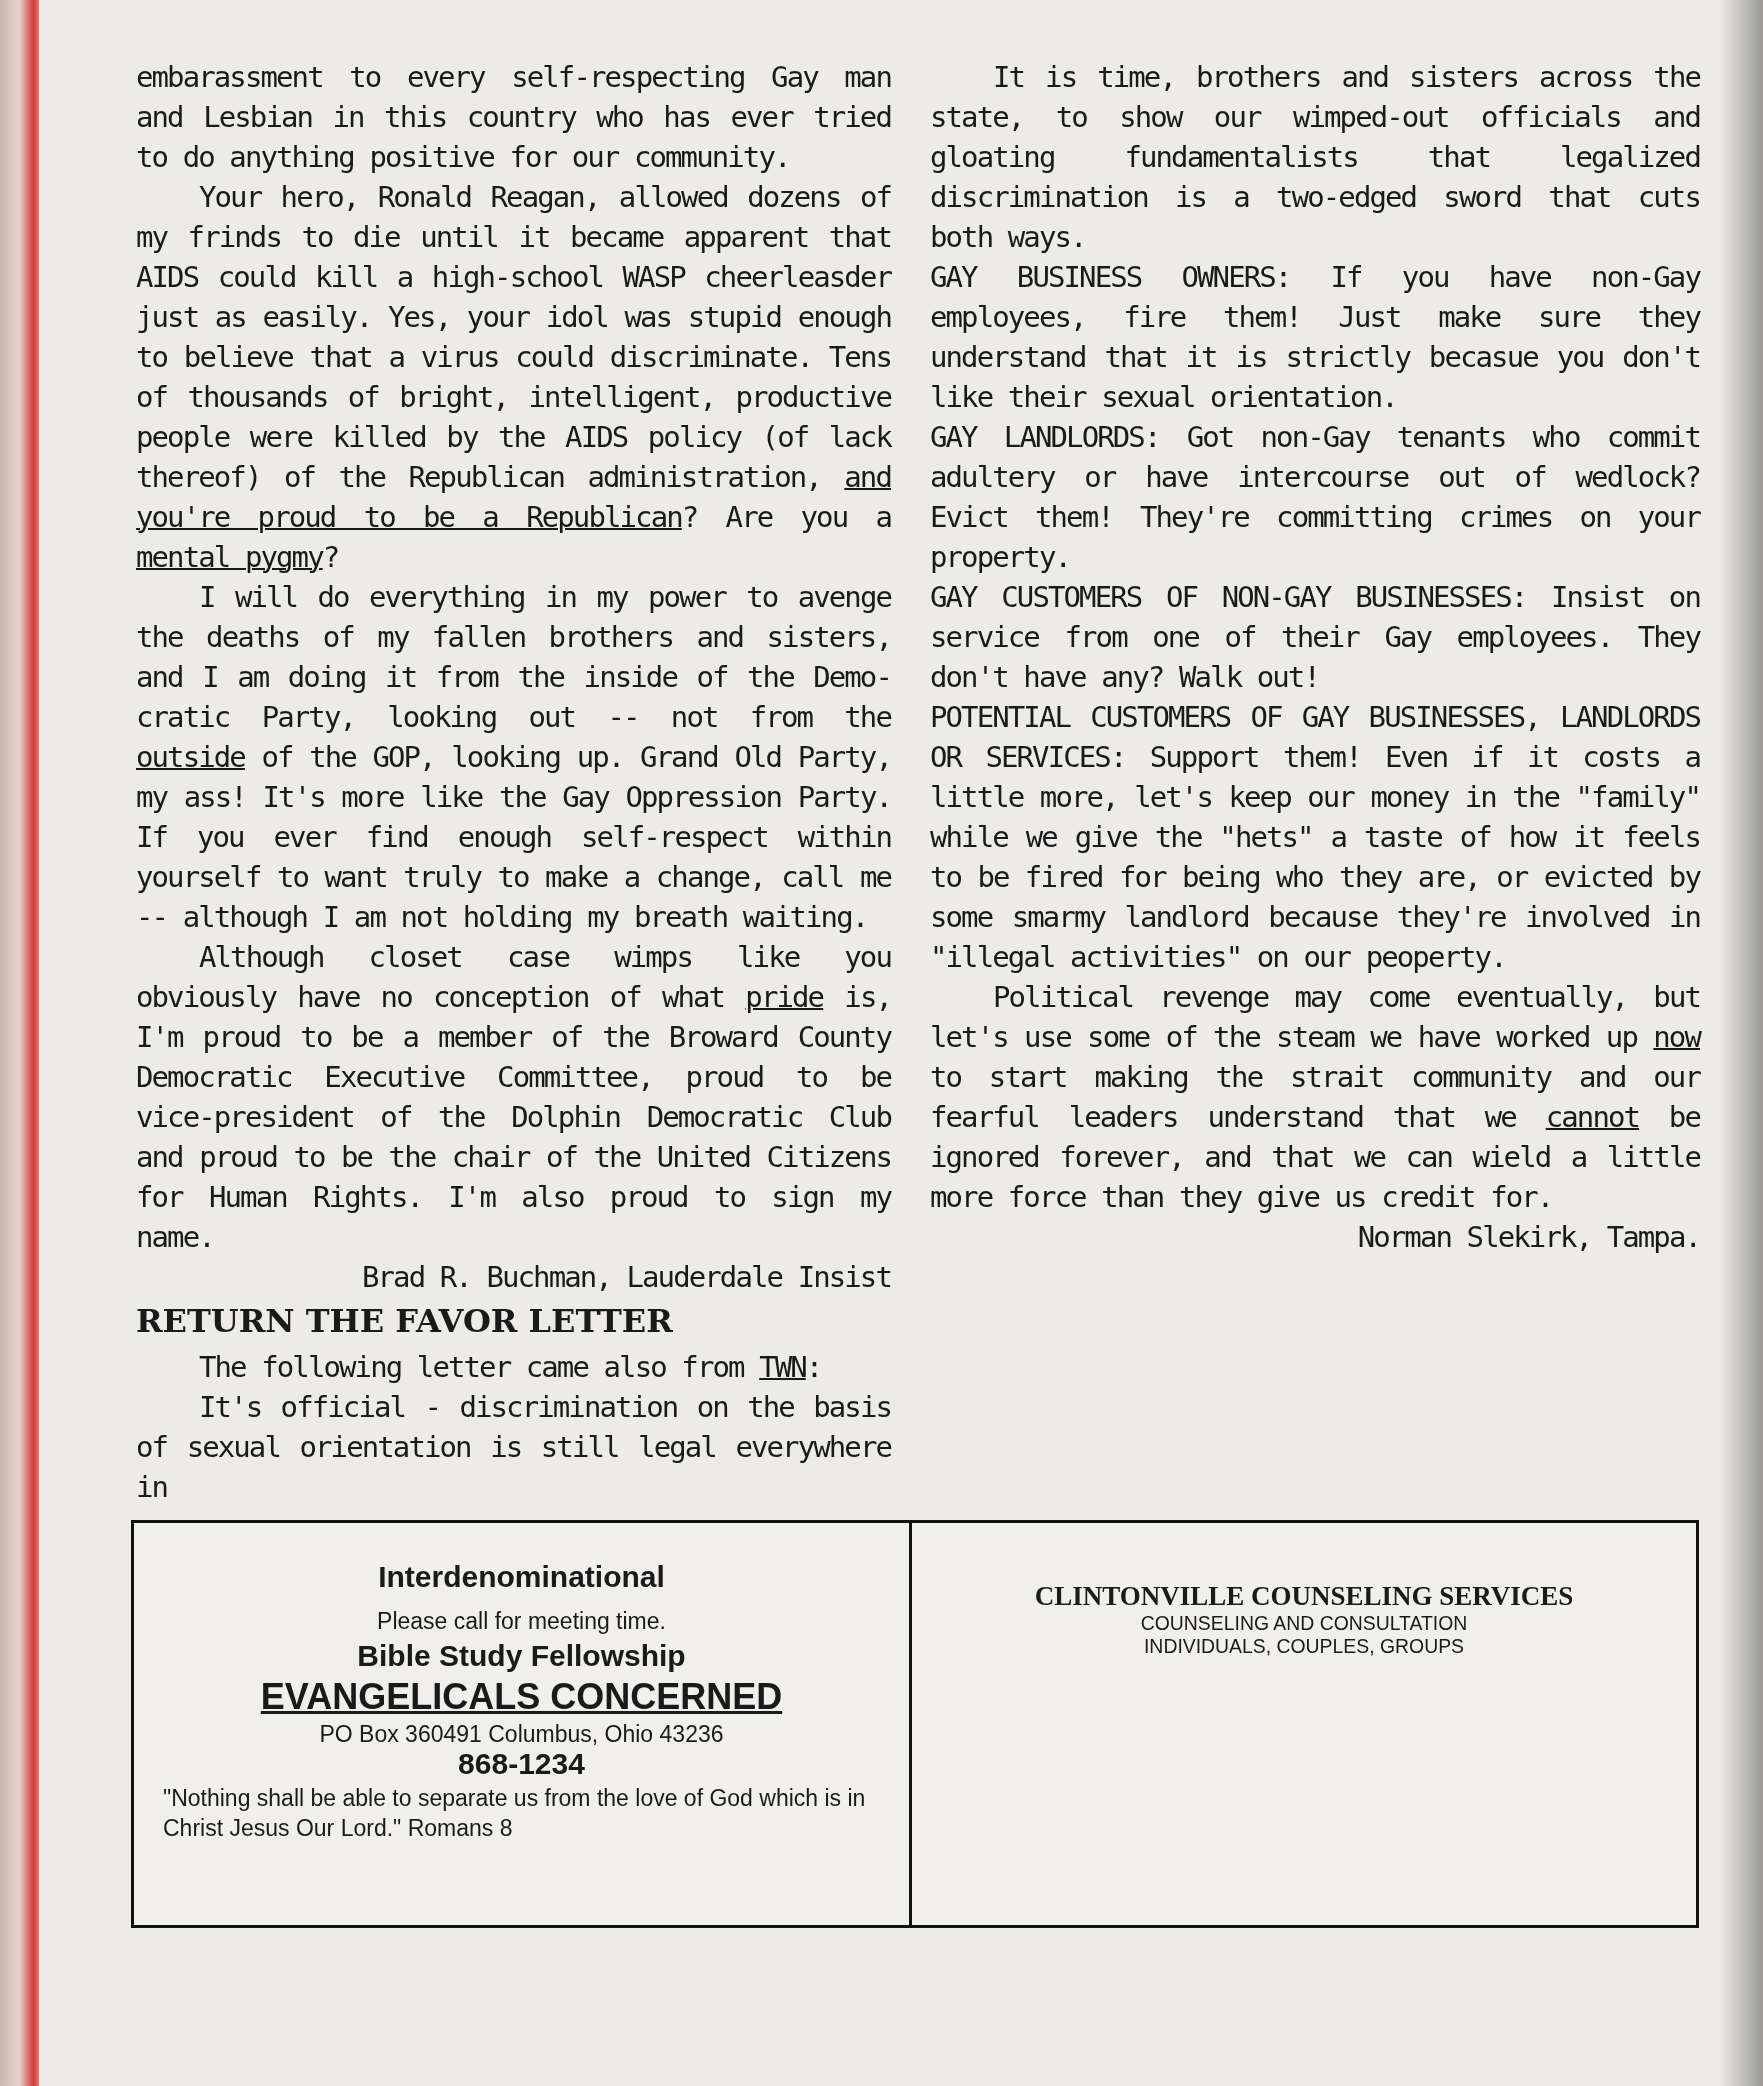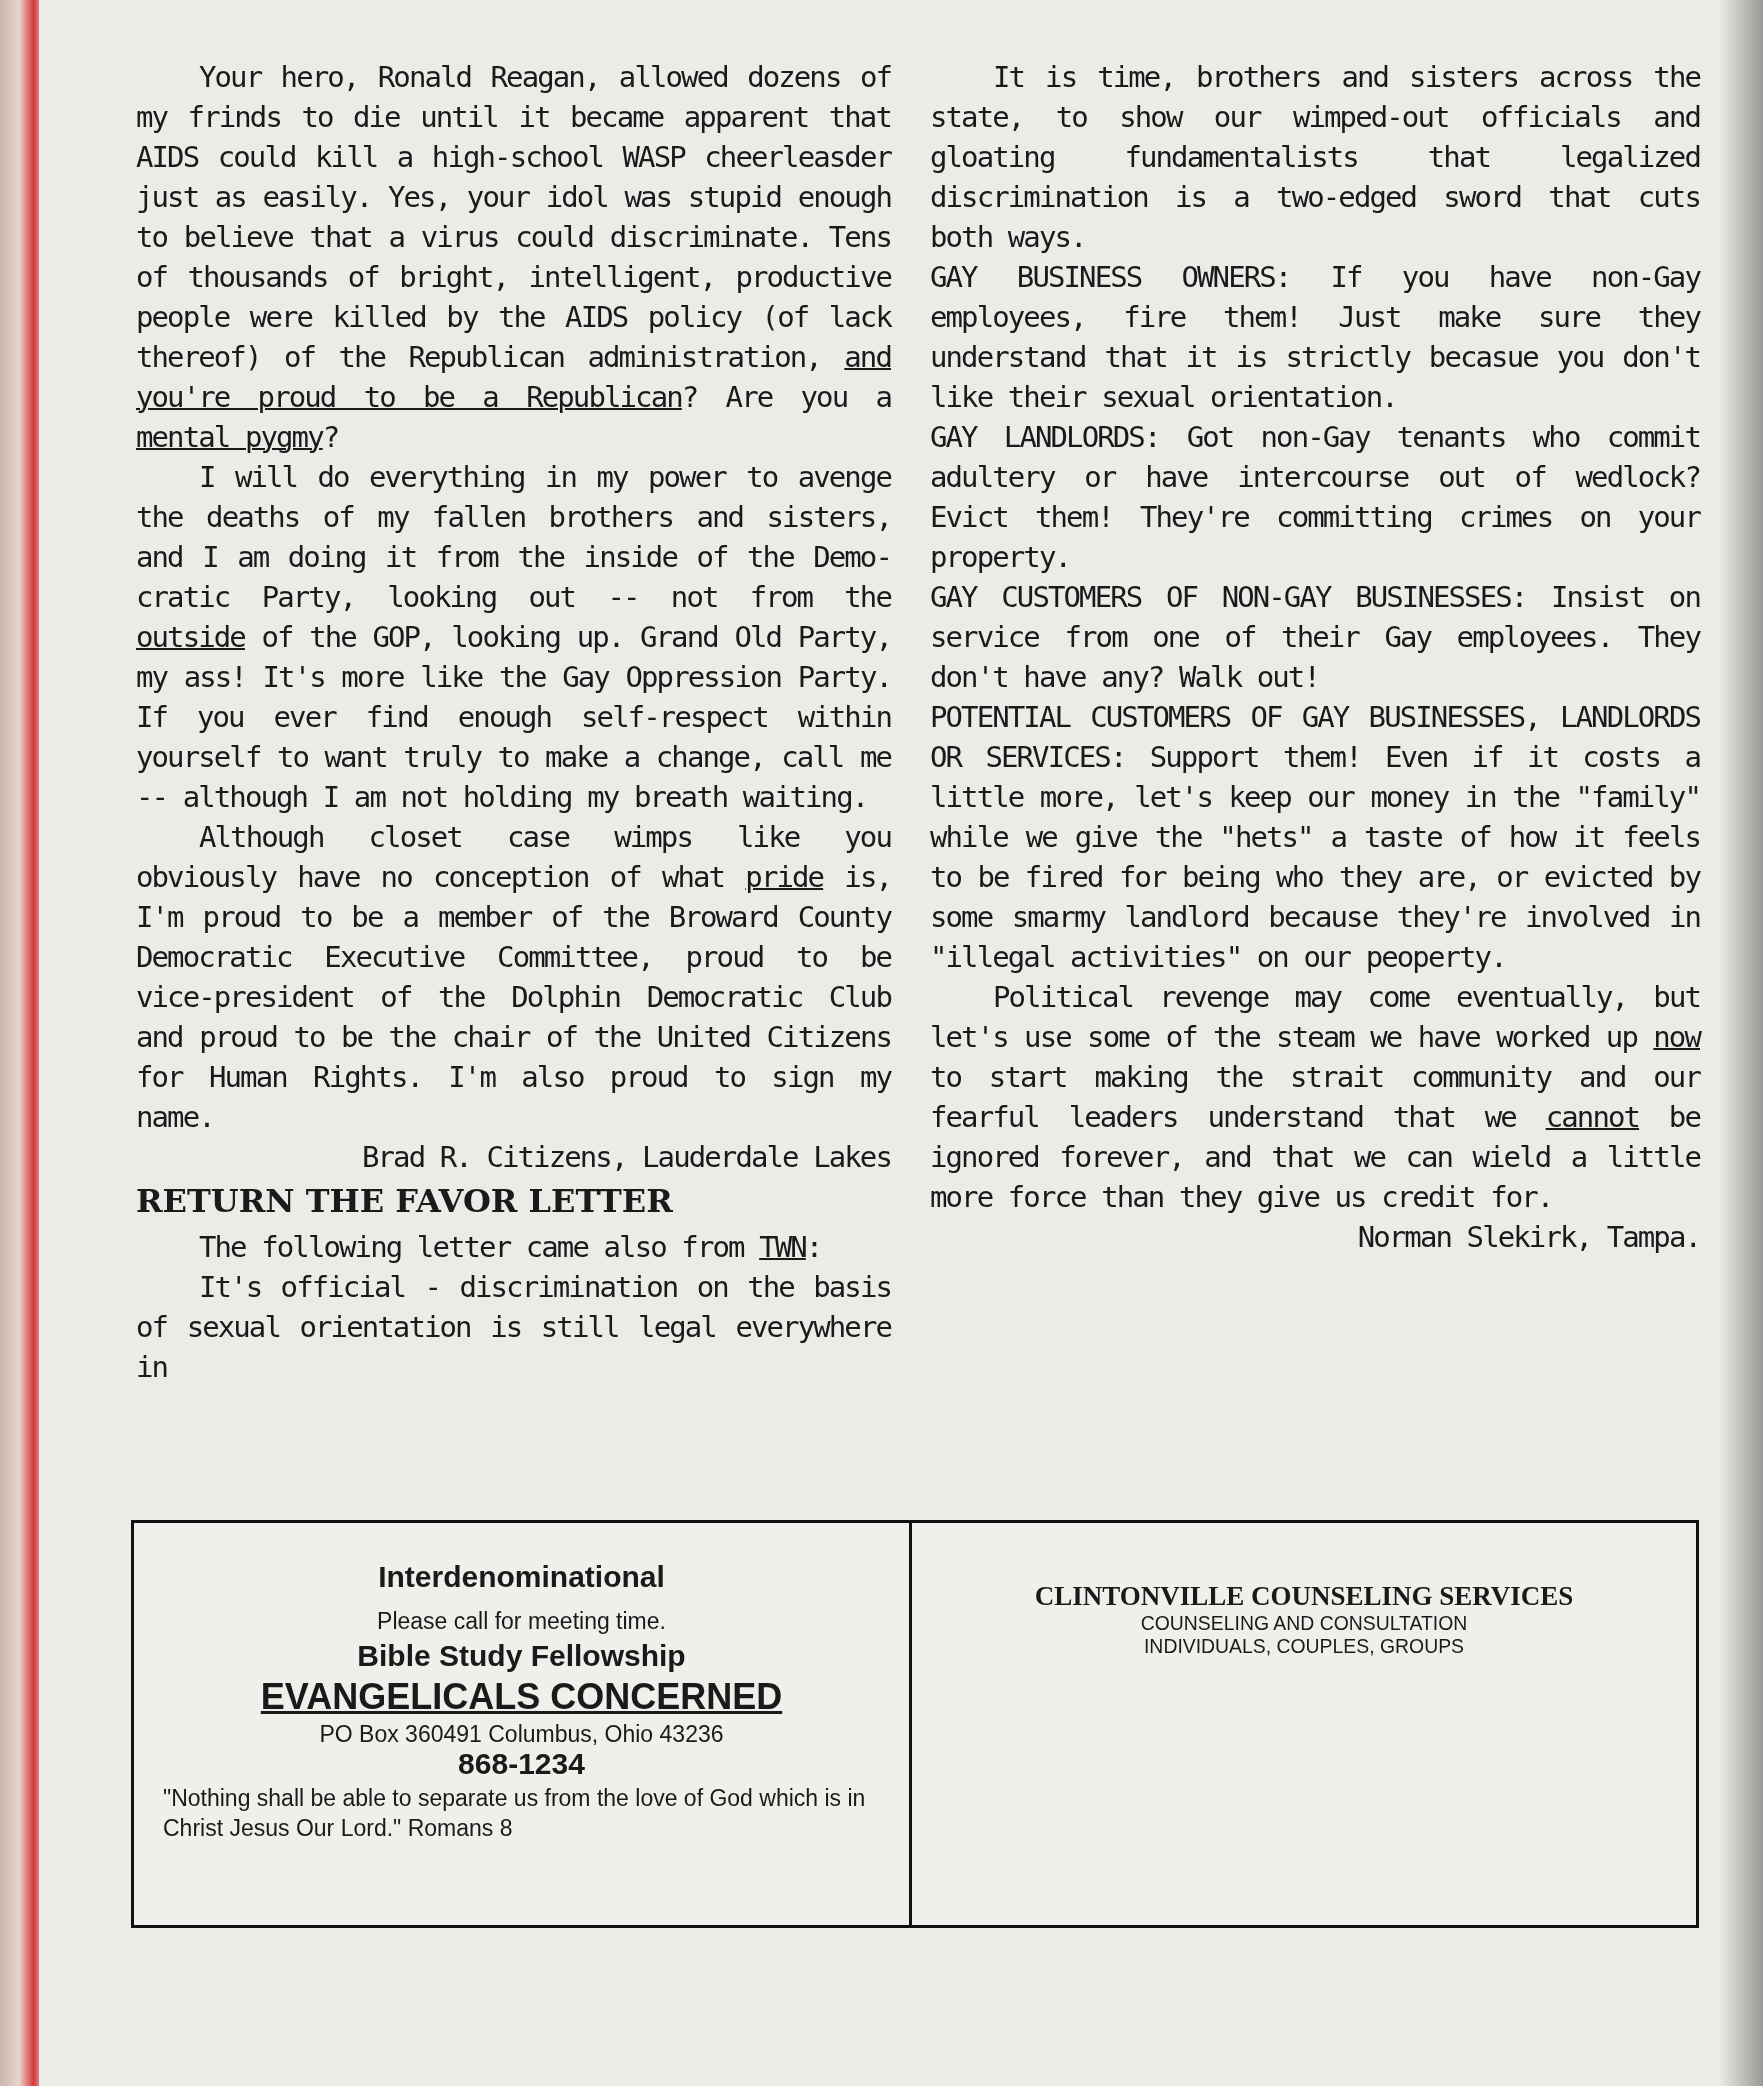--- a/index.html
+++ b/index.html
@@ -38,24 +38,25 @@
 </style>
 </head>
 <body>
 
 <div class="redge"></div>
 <div class="page">
   <div class="rshadow"></div>
 </div>
 
 <div class="col left">
+  <p>embarassment to every self-respecting Gay man and Lesbian in this country who has ever tried to do anything positive for our community.</p>
   <p class="ind"><span>Your hero, Ronald Reagan, allowed dozens of my frinds to die until it became apparent that AIDS could kill a high-school WASP cheerleasder just as easily. Yes, your idol was stupid enough to believe that a virus could discriminate. Tens of thousands of bright, intelligent, productive people were killed by the AIDS policy (of lack thereof) of the Republican administration, </span><u>and you're proud to be a Republican</u><span>? Are you a </span><u>mental pygmy</u><span>?</span></p>
   <p class="ind"><span>I will do everything in my power to avenge the deaths of my fallen brothers and sisters, and I am doing it from the inside of the Demo-cratic Party, looking out -- not from the </span><u>outside</u><span> of the GOP, looking up. Grand Old Party, my ass! It's more like the Gay Oppression Party. If you ever find enough self-respect within yourself to want truly to make a change, call me -- although I am not holding my breath waiting.</span></p>
   <p class="ind"><span>Although closet case wimps like you obviously have no conception of what </span><u>pride</u><span> is, I'm proud to be a member of the Broward County Democratic Executive Committee, proud to be vice-president of the Dolphin Democratic Club and proud to be the chair of the United Citizens for Human Rights. I'm also proud to sign my name.</span></p>
-  <p class="sig">Brad R. Citizens, Lauderdale Lakes</p>
+  <p class="sig">Brad R. Buchman, Lauderdale Insist</p>
   <p class="headline">RETURN THE FAVOR LETTER</p>
   <p class="ind"><span>The following letter came also from </span><u>TWN</u><span>:</span></p>
   <p class="ind">It's official - discrimination on the basis of sexual orientation is still legal everywhere in</p>
 </div>
 
 <div class="col right">
   <p class="ind">It is time, brothers and sisters across the state, to show our wimped-out officials and gloating fundamentalists that legalized discrimination is a two-edged sword that cuts both ways.</p>
   <p>GAY BUSINESS OWNERS: If you have non-Gay employees, fire them! Just make sure they understand that it is strictly becasue you don't like their sexual orientation.</p>
   <p>GAY LANDLORDS: Got non-Gay tenants who commit adultery or have intercourse out of wedlock? Evict them! They're committing crimes on your property.</p>
   <p>GAY CUSTOMERS OF NON-GAY BUSINESSES: Insist on service from one of their Gay employees. They don't have any? Walk out!</p>

